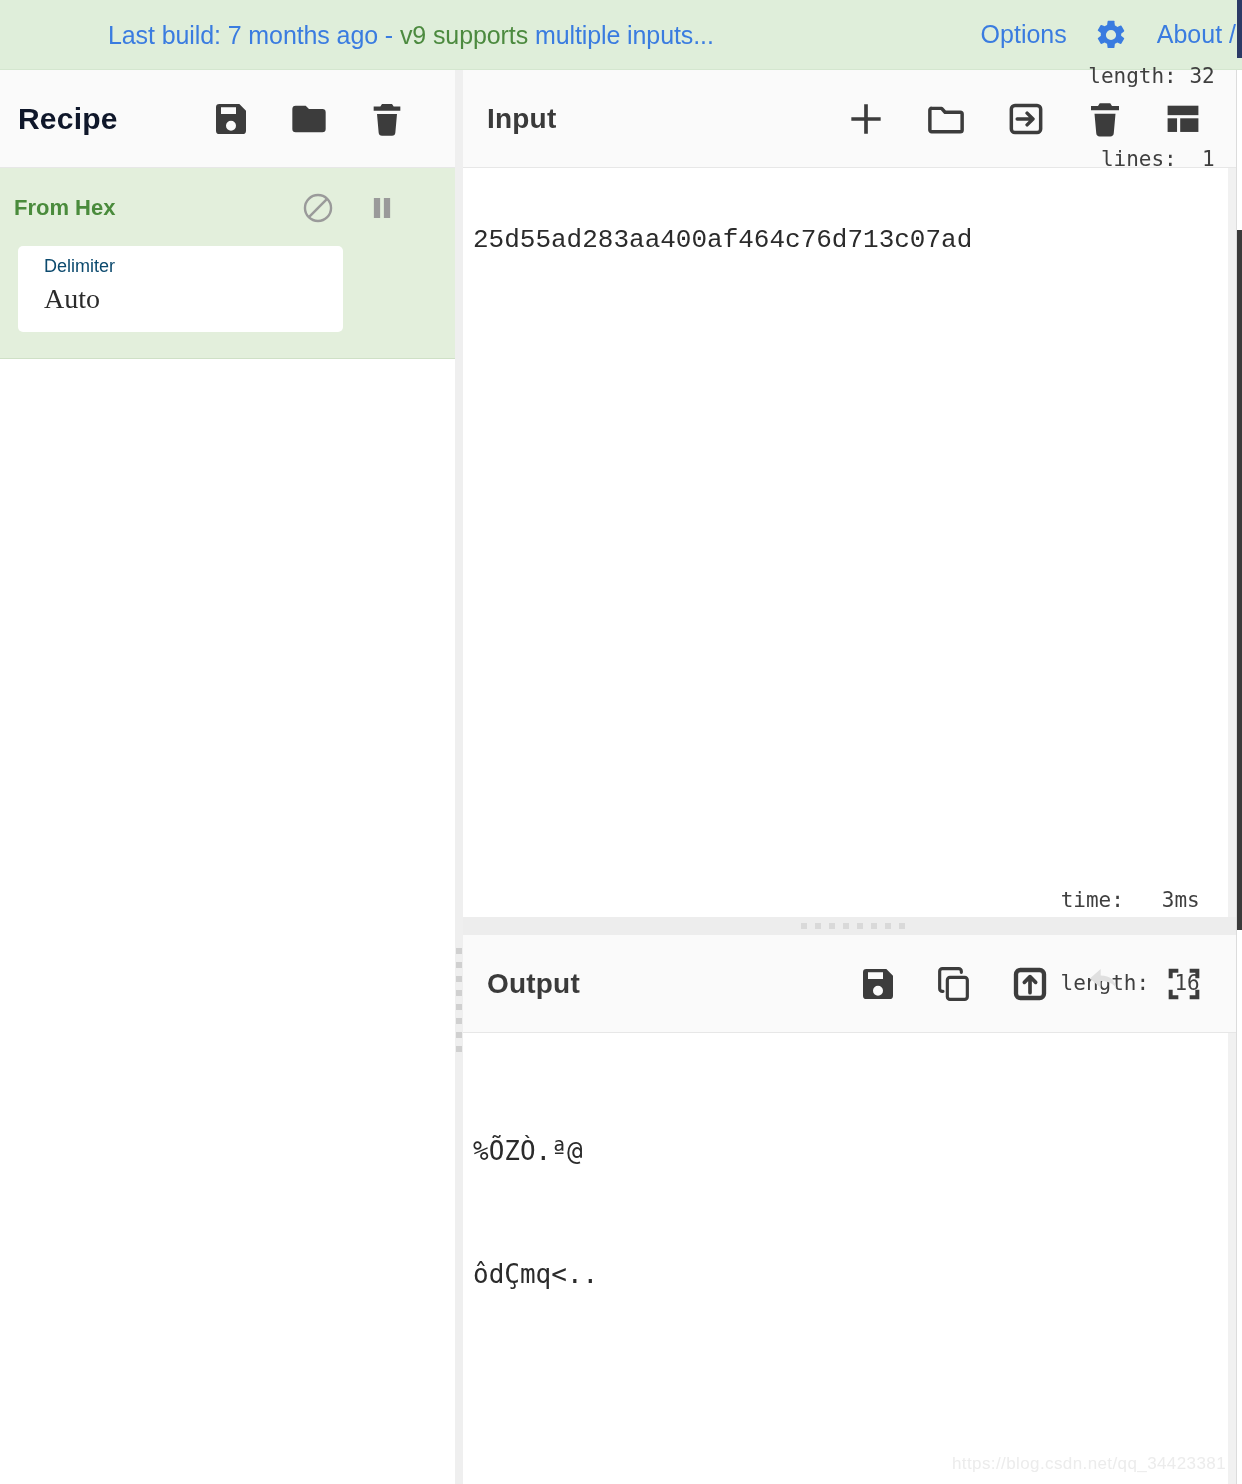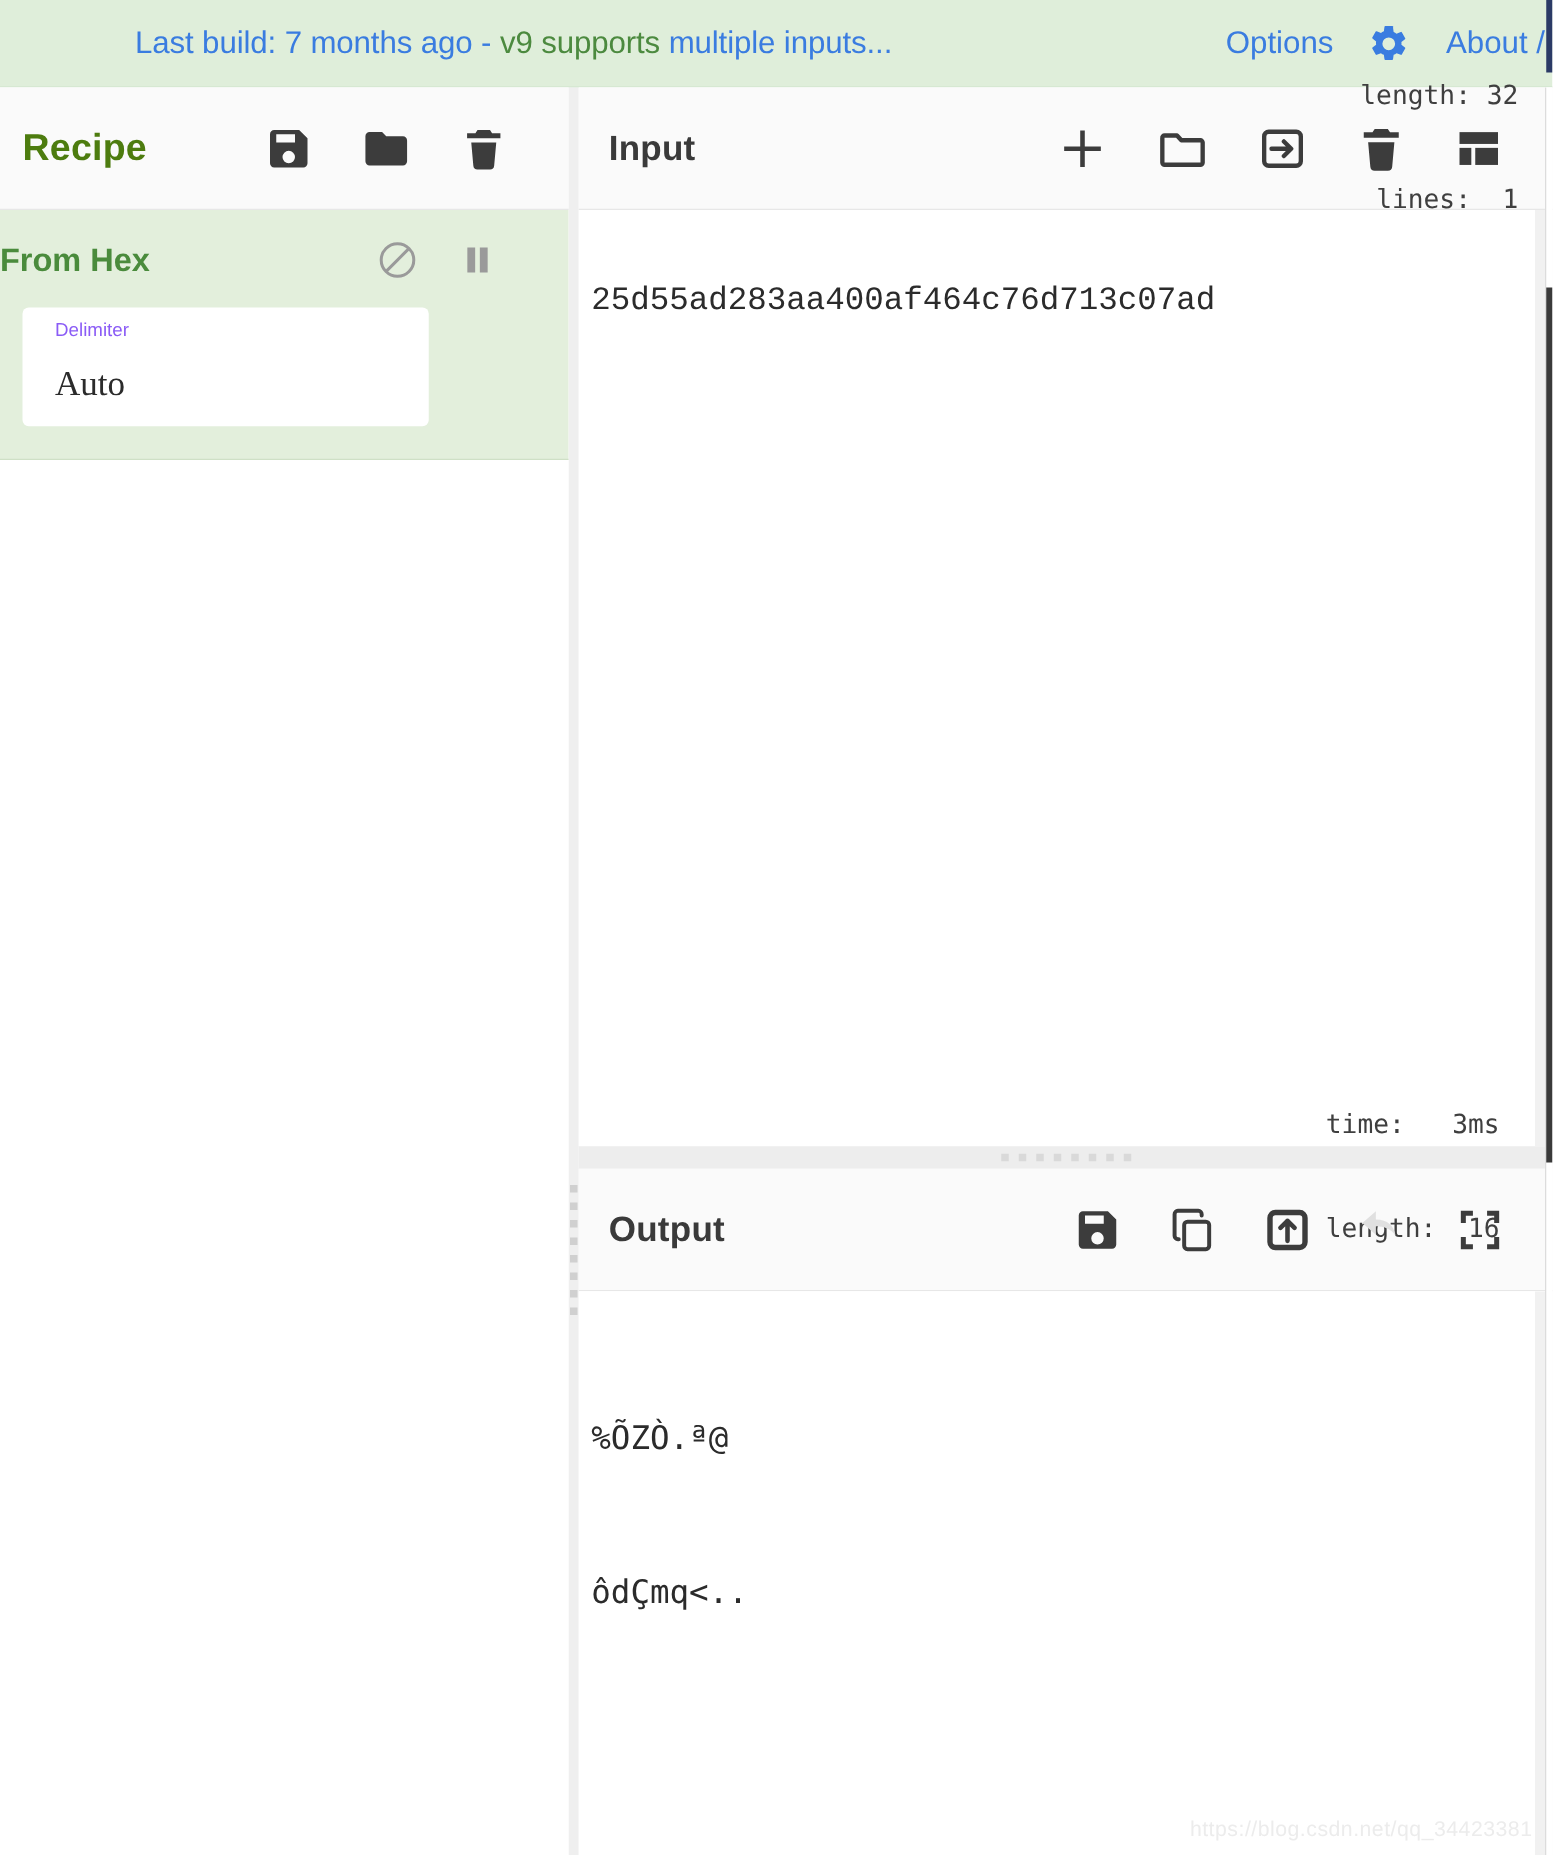--- a/index.html
+++ b/index.html
@@ -87,21 +87,21 @@
     background: #fafafa;
     border-bottom: 1px solid #e7e7e7;
     display: flex;
     align-items: center;
     flex: none;
     position: relative;
   }
   .panel-title {
     font-size: 30px;
     font-weight: bold;
-    color: #4d7c0f;
+    color: #0f172a;
     margin-left: 18px;
     letter-spacing: 0.2px;
   }
   .title-icons {
     position: absolute;
     display: flex;
     align-items: center;
   }
   .recipe-icons { right: 48px; gap: 38px; }
   .icon-btn {
@@ -130,45 +130,45 @@
     padding: 16px 0 26px 0;
     position: relative;
   }
   .op-head {
     display: flex;
     align-items: center;
     position: relative;
     height: 48px;
   }
   .op-title {
-    font-size: 26px;
+    font-size: 22px;
     font-weight: bold;
     color: #4a8b3c;
-    margin-left: 0;
+    margin-left: 14px;
   }
   .op-icons {
     position: absolute;
     right: 58px;
     display: flex;
     align-items: center;
     gap: 32px;
   }
   .op-args {
     margin: 14px 18px 0 18px;
   }
   .arg-field {
     background: #ffffff;
     border-radius: 5px;
     padding: 10px 14px 16px 26px;
     width: 325px;
   }
   .arg-label {
-    color: #8b5cf6;
-    font-size: 15px;
-    margin-bottom: 17px;
+    color: #0c4a6e;
+    font-size: 18px;
+    margin-bottom: 4px;
   }
   .arg-value {
     color: #2b2b2b;
     font-size: 28px;
     line-height: 1.25;
     border: none;
     outline: none;
     background: transparent;
     font-family: Liberation Serif, serif;
     width: 100%;

